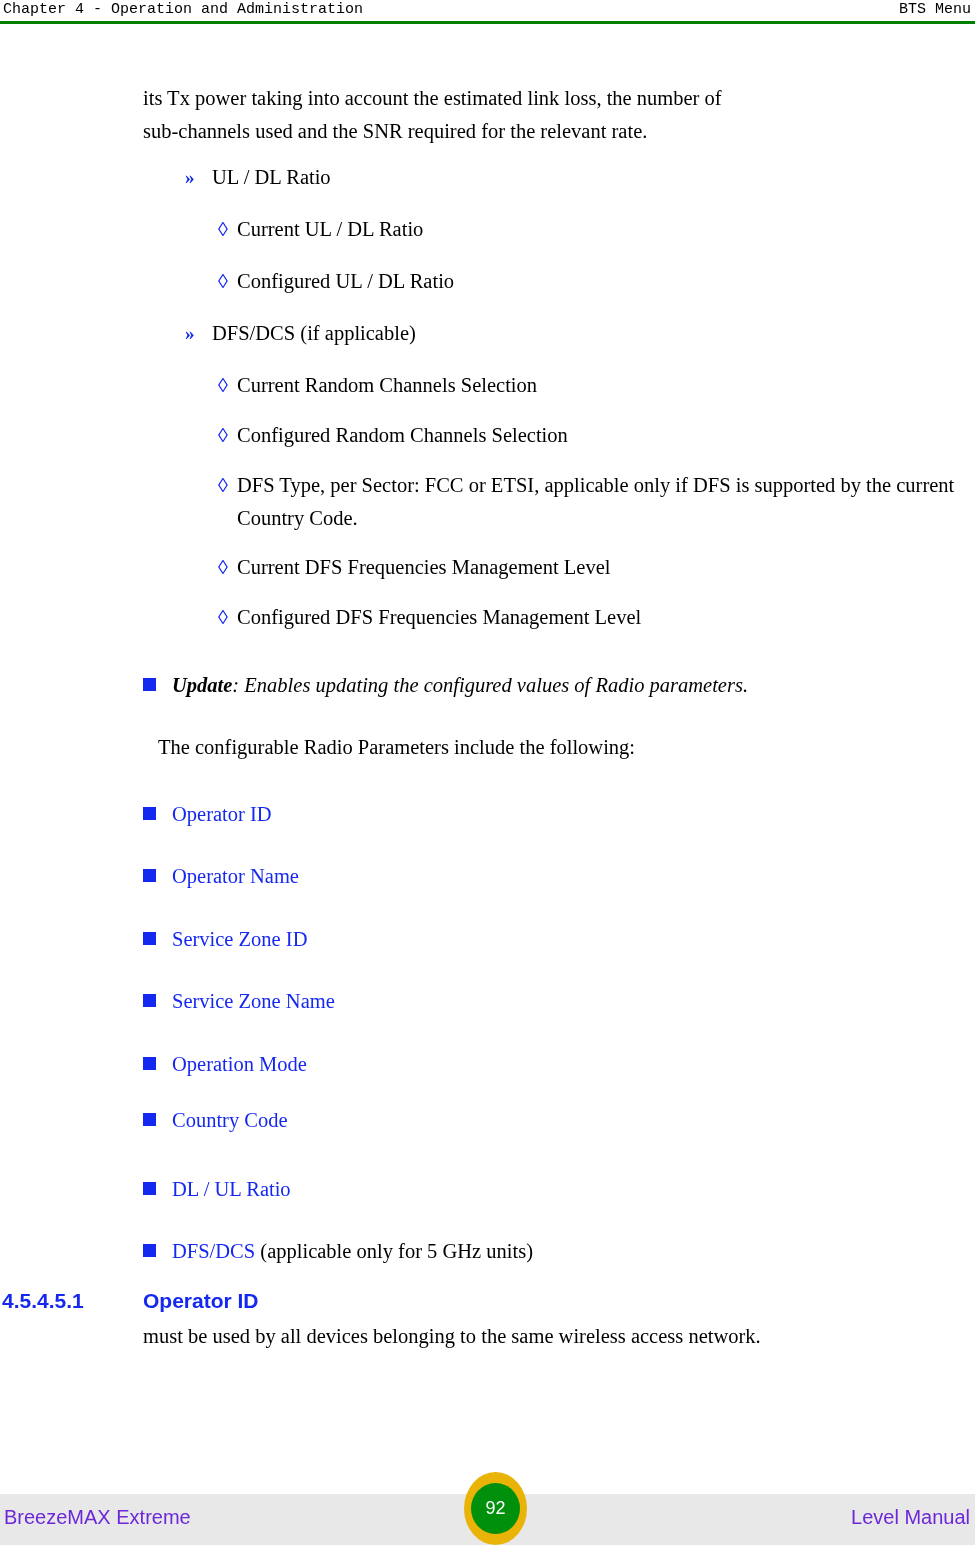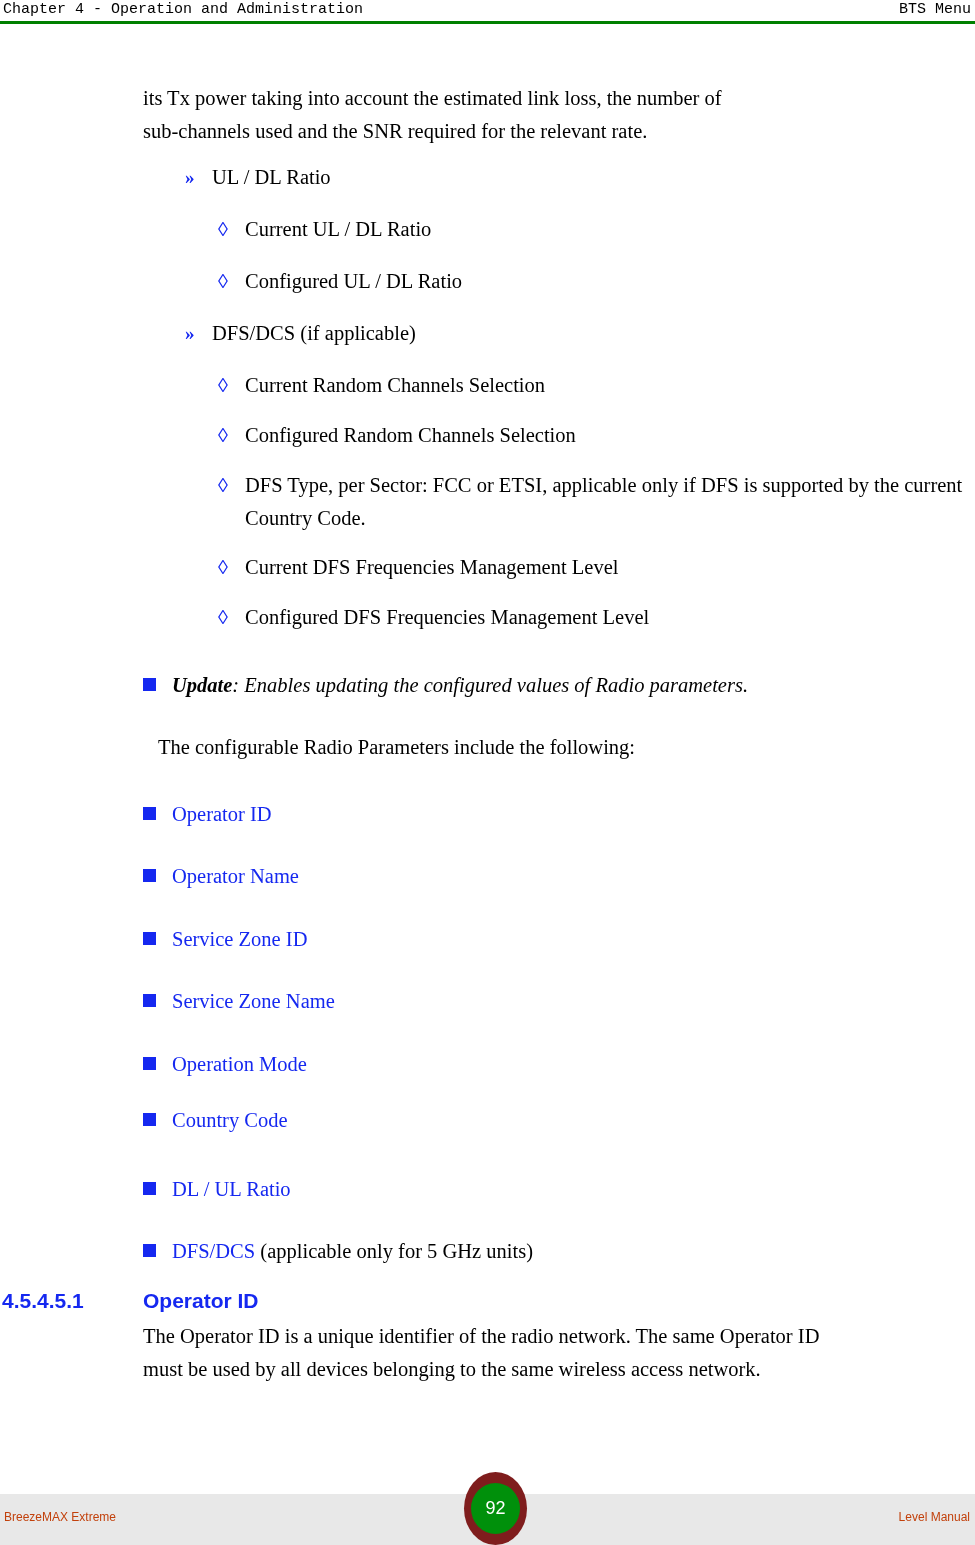--- a/index.html
+++ b/index.html
@@ -118,21 +118,21 @@
   .bullet-dia .mk {
     position: absolute;
     left: 0px;
     top: 0px;
     width: 20px;
     color: #1528f0;
     font-size: 20px;
   }
   .bullet-dia .tx {
     display: block;
-    margin-left: 27px;
+    margin-left: 19px;
   }
 
   .lnk { color: #1528f0; }
   .bold { font-weight: bold; }
 
   
   .sec-heading {
     position: absolute;
     left: 0px;
     width: 975px;
@@ -159,35 +159,35 @@
     left: 0;
     top: 1494px;
     width: 975px;
     height: 51px;
     background: #e8e8e8;
   }
   .page-footer .ftr-text {
     position: absolute;
     top: 12px;
     font-family: "Liberation Sans", sans-serif;
-    font-size: 12px;
+    font-size: 20px;
     line-height: 22px;
-    color: #c2410c;
+    color: #6d28d9;
     white-space: nowrap;
   }
   .page-footer .ftr-left  { left: 4px; }
   .page-footer .ftr-right { right: 5px; }
 
   .pagenum-wrap {
     position: absolute;
     left: 464px;
     top: -22px;
     width: 63px;
     height: 73px;
-    background: #7f1d1d;
+    background: #eab308;
     border-radius: 50%;
   }
   .pagenum-badge {
     position: absolute;
     left: 7px;
     top: 11px;
     width: 49px;
     height: 51px;
     background: #00900b;
     border-radius: 50%;
@@ -291,21 +291,20 @@
     <span class="mk"></span>
     <span class="tx"><span class="lnk">DFS/DCS</span><span> (applicable only for 5 GHz units)</span></span>
   </div>
 
   <div class="sec-heading" style="top:1264px;">
     <span class="num">4.5.4.5.1</span>
     <span class="ttl">Operator ID</span>
   </div>
 
   <div class="p-body col-main" style="top:1296px;">
-    <div>The Operator ID is a unique identifier of the radio network. The same Operator ID</div>
     <div>must be used by all devices belonging to the same wireless access network.</div>
   </div>
 
 </div>
 
 <div class="page-footer">
   <div class="ftr-text ftr-left">BreezeMAX Extreme</div>
   <div class="pagenum-wrap">
     <div class="pagenum-badge">92</div>
   </div>

